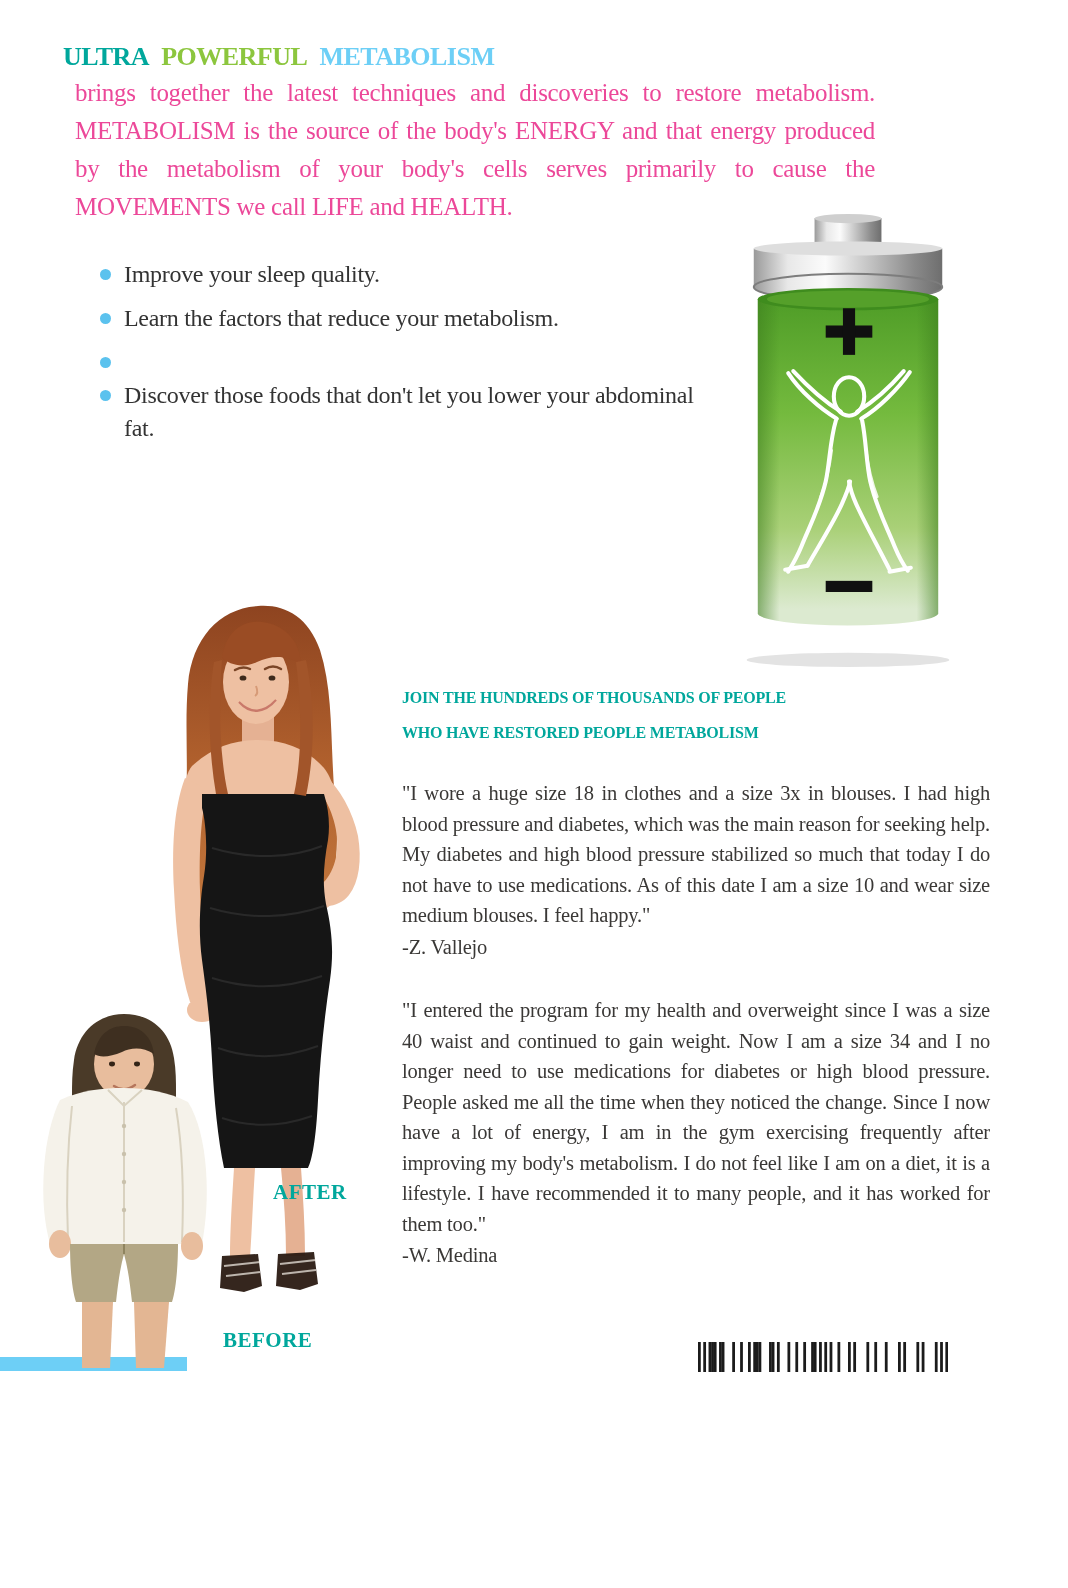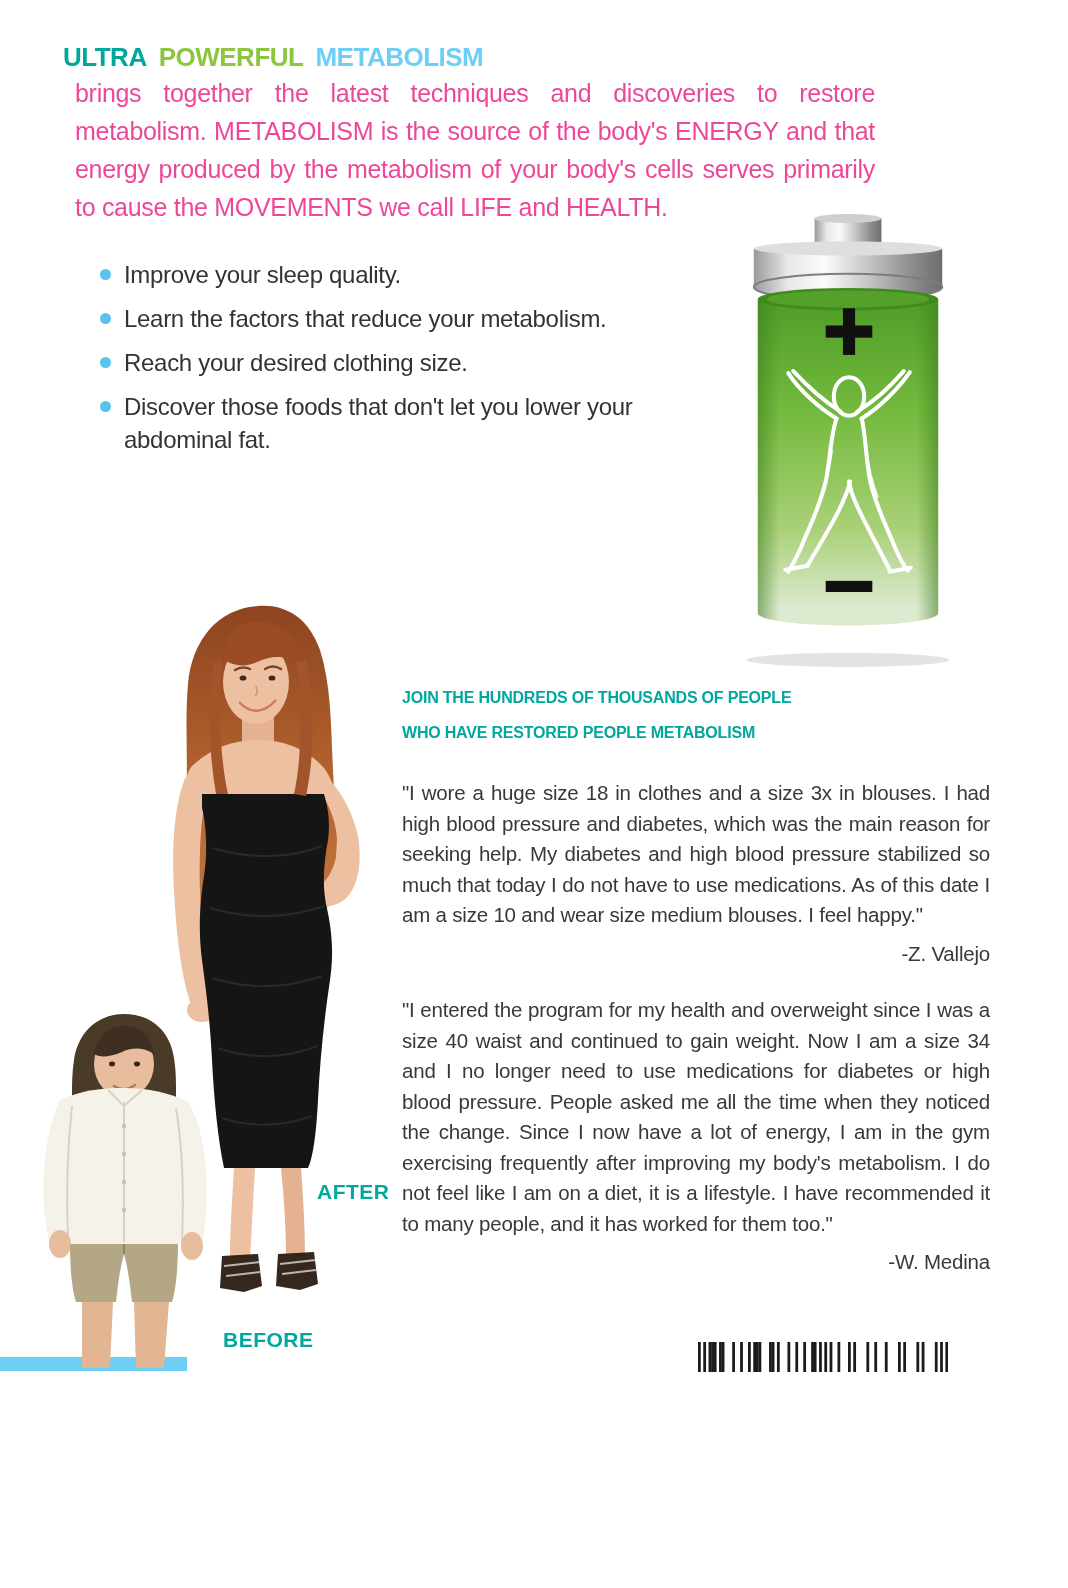--- a/index.html
+++ b/index.html
@@ -1,19 +1,19 @@
 <!DOCTYPE html>
 <html><head>
 <meta charset="utf-8">
 <style>
   html,body{margin:0;padding:0;background:#fff;}
   .page{
     position:relative;width:1068px;height:1372px;background:#ffffff;
     margin:0 auto;overflow:hidden;
-    font-family:Liberation Sans, sans-serif;color:#2e2d2c;
+    font-family:Liberation Serif, serif;color:#2e2d2c;
   }
   .abs{position:absolute;}
 
   
   .title{left:63px;top:42px;font-size:26px;font-weight:bold;letter-spacing:-0.5px;white-space:nowrap;}
   .title span{margin-right:12px;}
   .w-teal{color:#00A79C;}
   .w-green{color:#8CC63E;}
   .w-blue{color:#6DCFF6;}
 
@@ -31,25 +31,25 @@
   .bullet .dot{flex:0 0 11px;width:11px;height:11px;border-radius:50%;
     background:#5BC2EE;margin:11px 13px 0 0;}
 
   
   .headline{left:402px;top:680px;width:592px;color:#00A79C;
     font-size:16px;font-weight:bold;line-height:35px;letter-spacing:-0.2px;}
   .quote{left:402px;width:588px;font-size:20.5px;line-height:30.5px;
     color:#3a3836;text-align:justify;letter-spacing:-0.2px;}
   .q1{top:778px;}
   .q2{top:995px;}
-  .quote .author{text-align:right;margin-top:8px;}
+  .quote .author{text-align:left;margin-top:1px;}
 
   
   .photo-label{color:#00A79C;font-weight:bold;font-size:21px;letter-spacing:0.5px;}
-  .after-label{left:273px;top:1180px;margin-left:44px;}
+  .after-label{left:273px;top:1180px;}
   .before-label{left:196px;top:1328px;}
   .blue-bar{left:0;top:1357px;width:187px;height:14px;background:#6DCFF6;}
 
   
   .brand{left:128px;top:1462px;font-size:57px;color:#3b3835;letter-spacing:-2px;white-space:nowrap;}
   .brand sup{font-size:20px;letter-spacing:0;}
   .press{left:482px;top:1480px;width:115px;text-align:center;color:#8CC63E;
     font-weight:bold;font-size:17px;line-height:20px;letter-spacing:0.2px;}
 
   
@@ -76,21 +76,20 @@
     <div class="bullet">
       <span class="dot"></span>
       <span>Improve your sleep quality.</span>
     </div>
     <div class="bullet">
       <span class="dot"></span>
       <span>Learn the factors that reduce your metabolism.</span>
     </div>
     <div class="bullet">
       <span class="dot"></span>
-      <span>Reach your desired clothing size.</span>
     </div>
     <div class="bullet">
       <span class="dot"></span>
       <span>Discover those foods that don't let you lower your abdominal fat.</span>
     </div>
   </div>
 
   <svg class="abs" style="left:740px;top:212px;" width="216" height="456" viewBox="0 0 212 450">
     <defs>
       <linearGradient id="metalH" x1="0" y1="0" x2="1" y2="0">

